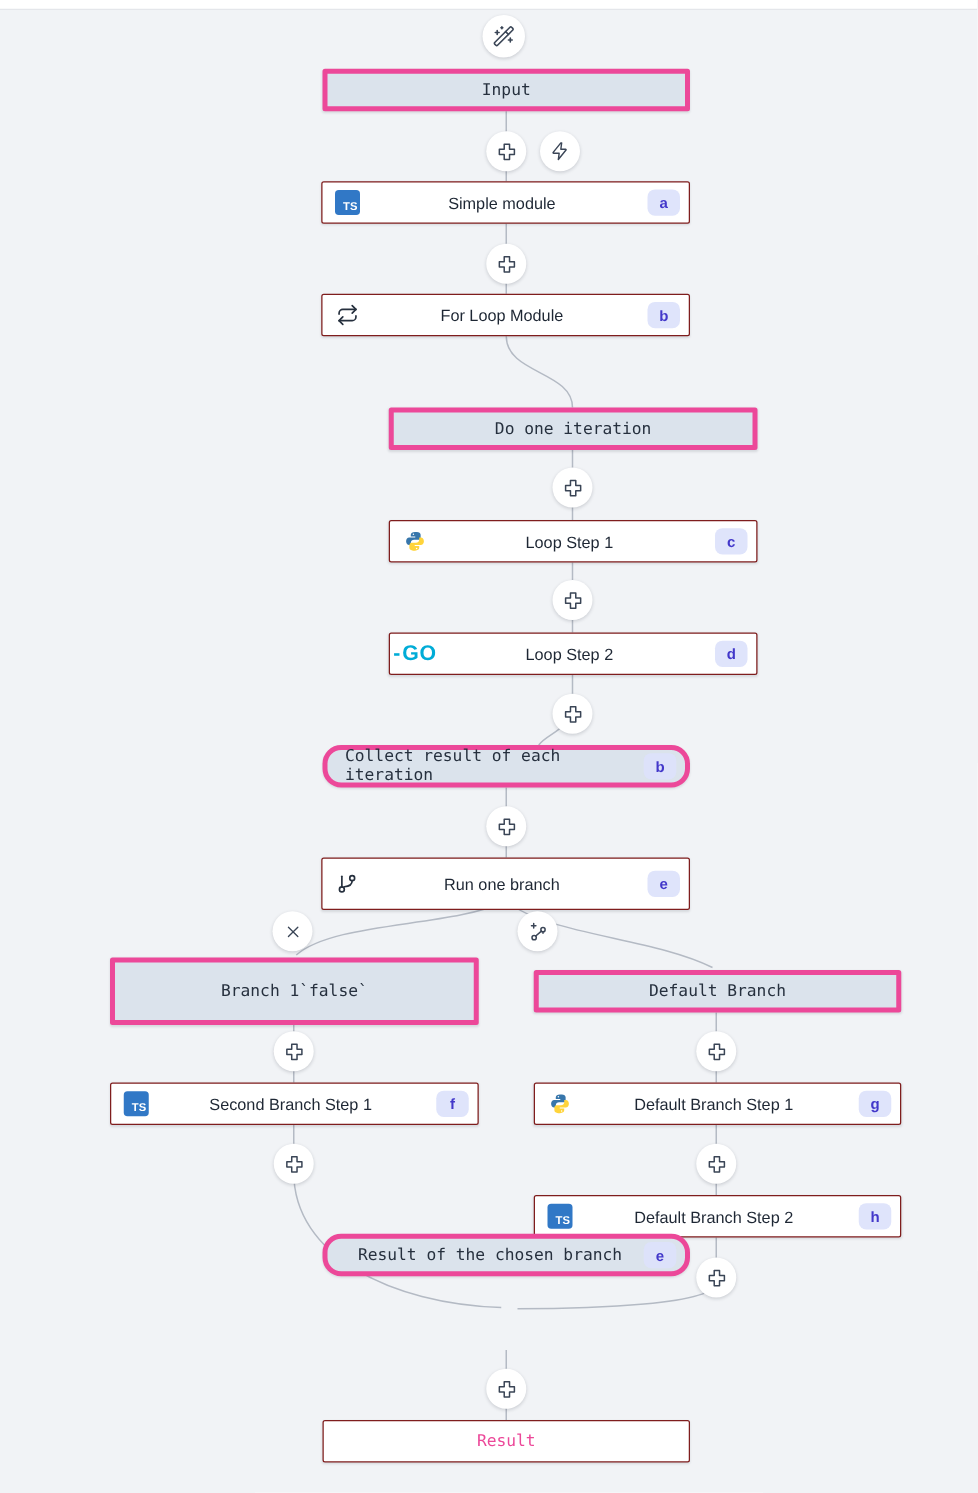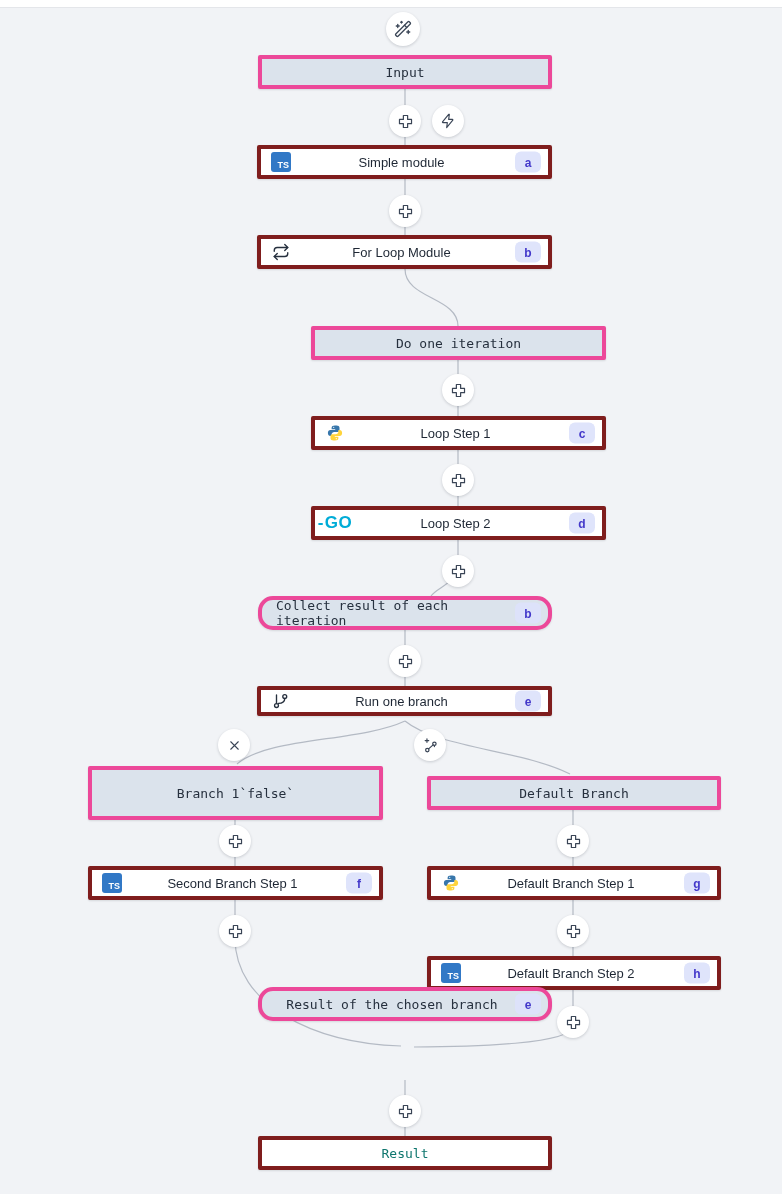--- a/index.html
+++ b/index.html
@@ -2,21 +2,21 @@
 <html><head>
 <meta charset="utf-8">
 <style>
   html,body{margin:0;padding:0;}
   body{font-family:"Liberation Sans",sans-serif;}
   .canvas{position:relative;width:782px;height:1194px;background:#f1f3f6;overflow:hidden;}
   .topbar{position:absolute;left:0;top:0;width:782px;height:7px;background:#ffffff;border-bottom:1px solid #e4e6ea;z-index:5;}
   .edges{position:absolute;left:0;top:0;z-index:1;}
   .node{position:absolute;box-sizing:border-box;border-radius:2px;display:flex;align-items:center;justify-content:center;z-index:2;box-shadow:0 1px 2px rgba(16,24,40,.12);}
   .virtual{background:#dbe3ec;border:4px solid #ec4899;font-family:"DejaVu Sans Mono","Liberation Mono",monospace;font-size:13px;color:#26303e;}
-  .module{background:#ffffff;border:4px solid #7f1d1d;font-size:13px;color:#1e2734;}
+  .module{background:#ffffff;border:1px solid #7f1d1d;font-size:13px;color:#1e2734;}
   .module .label{position:absolute;left:34px;right:40px;text-align:center;white-space:nowrap;}
   .leading-icon{position:absolute;left:9px;top:50%;transform:translateY(-50%);display:flex;align-items:center;justify-content:center;width:22px;height:22px;}
   .badge{position:absolute;right:7px;top:50%;transform:translateY(-50%);min-width:26px;height:21px;border-radius:6px;background:#dfe4fb;color:#4338ca;font-family:"Liberation Sans",sans-serif;font-size:12px;font-weight:bold;display:flex;align-items:center;justify-content:center;}
   .virtual .badge{background:#dde2fa;}
   .circle-btn{position:absolute;width:32px;height:32px;border-radius:50%;background:#ffffff;box-shadow:0 1px 3px rgba(16,24,40,.18);display:flex;align-items:center;justify-content:center;z-index:3;cursor:pointer;}
   .circle-btn svg{stroke:#3a4556;fill:none;stroke-width:1.7;stroke-linecap:round;stroke-linejoin:round;}
   .ts-icon{width:20px;height:20px;background:#3178c6;border-radius:3px;color:#ffffff;font-size:9px;font-weight:bold;display:flex;align-items:flex-end;justify-content:flex-end;padding:2px;box-sizing:border-box;}
   .go-icon{color:#00acd7;font-size:17px;font-weight:bold;letter-spacing:.5px;white-space:nowrap;}
   .go-icon::before{content:"-";margin-right:1px;}
   .mod-svg{stroke:#26303e;fill:none;stroke-width:1.8;stroke-linecap:round;stroke-linejoin:round;}
@@ -149,21 +149,21 @@
     <span>Collect result of each iteration</span>
     <span class="badge">b</span>
   </div>
 
   <div class="circle-btn" style="left:389px;top:645px;">
     <svg width="17" height="17" viewBox="0 0 24 24">
         <path d="M9 3.5h6V9h5.5v6H15v5.5H9V15H3.5V9H9Z"></path>
       </svg>
   </div>
 
-  <div class="node module" style="left:257px;top:686px;width:295px;height:30px;">
+  <div class="node module" style="left:257px;top:686px;width:295px;height:42px;">
     <span class="leading-icon">
       <svg class="mod-svg" width="18" height="18" viewBox="0 0 24 24">
         <circle cx="6" cy="18" r="2.6"></circle>
           <path d="M6 15.4V4"></path>
           <circle cx="17" cy="6" r="2.6"></circle>
           <path d="M17 8.6c0 4.8-4.6 6.4-8.4 6.6"></path>
       </svg>
     </span>
     <span class="label">Run one branch</span>
     <span class="badge">e</span>
@@ -252,16 +252,16 @@
     <span>Result of the chosen branch</span>
     <span class="badge">e</span>
   </div>
 
   <div class="circle-btn" style="left:389px;top:1095px;">
     <svg width="17" height="17" viewBox="0 0 24 24">
         <path d="M9 3.5h6V9h5.5v6H15v5.5H9V15H3.5V9H9Z"></path>
       </svg>
   </div>
 
-  <div class="node module" style="left:258px;top:1136px;width:294px;height:34px;font-family:'DejaVu Sans Mono','Liberation Mono',monospace;color:#0f766e;">
+  <div class="node module" style="left:258px;top:1136px;width:294px;height:34px;font-family:'DejaVu Sans Mono','Liberation Mono',monospace;color:#ec4899;">
     <span>Result</span>
   </div>
 </div>
 
 </body></html>

